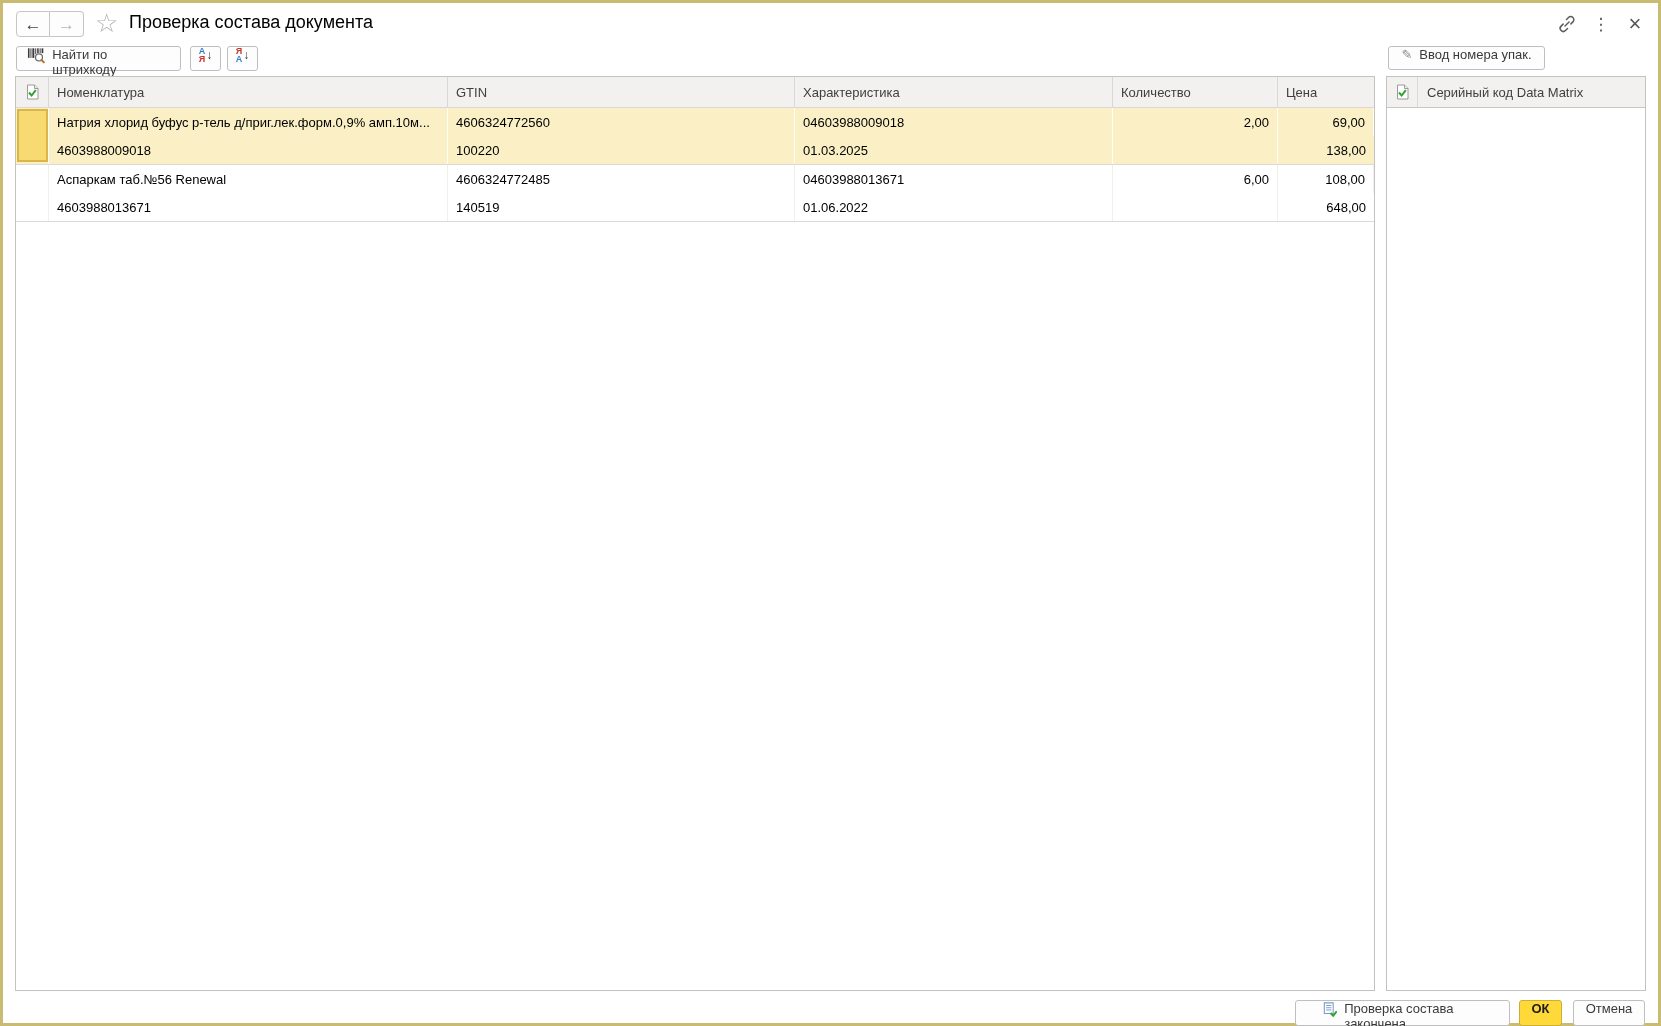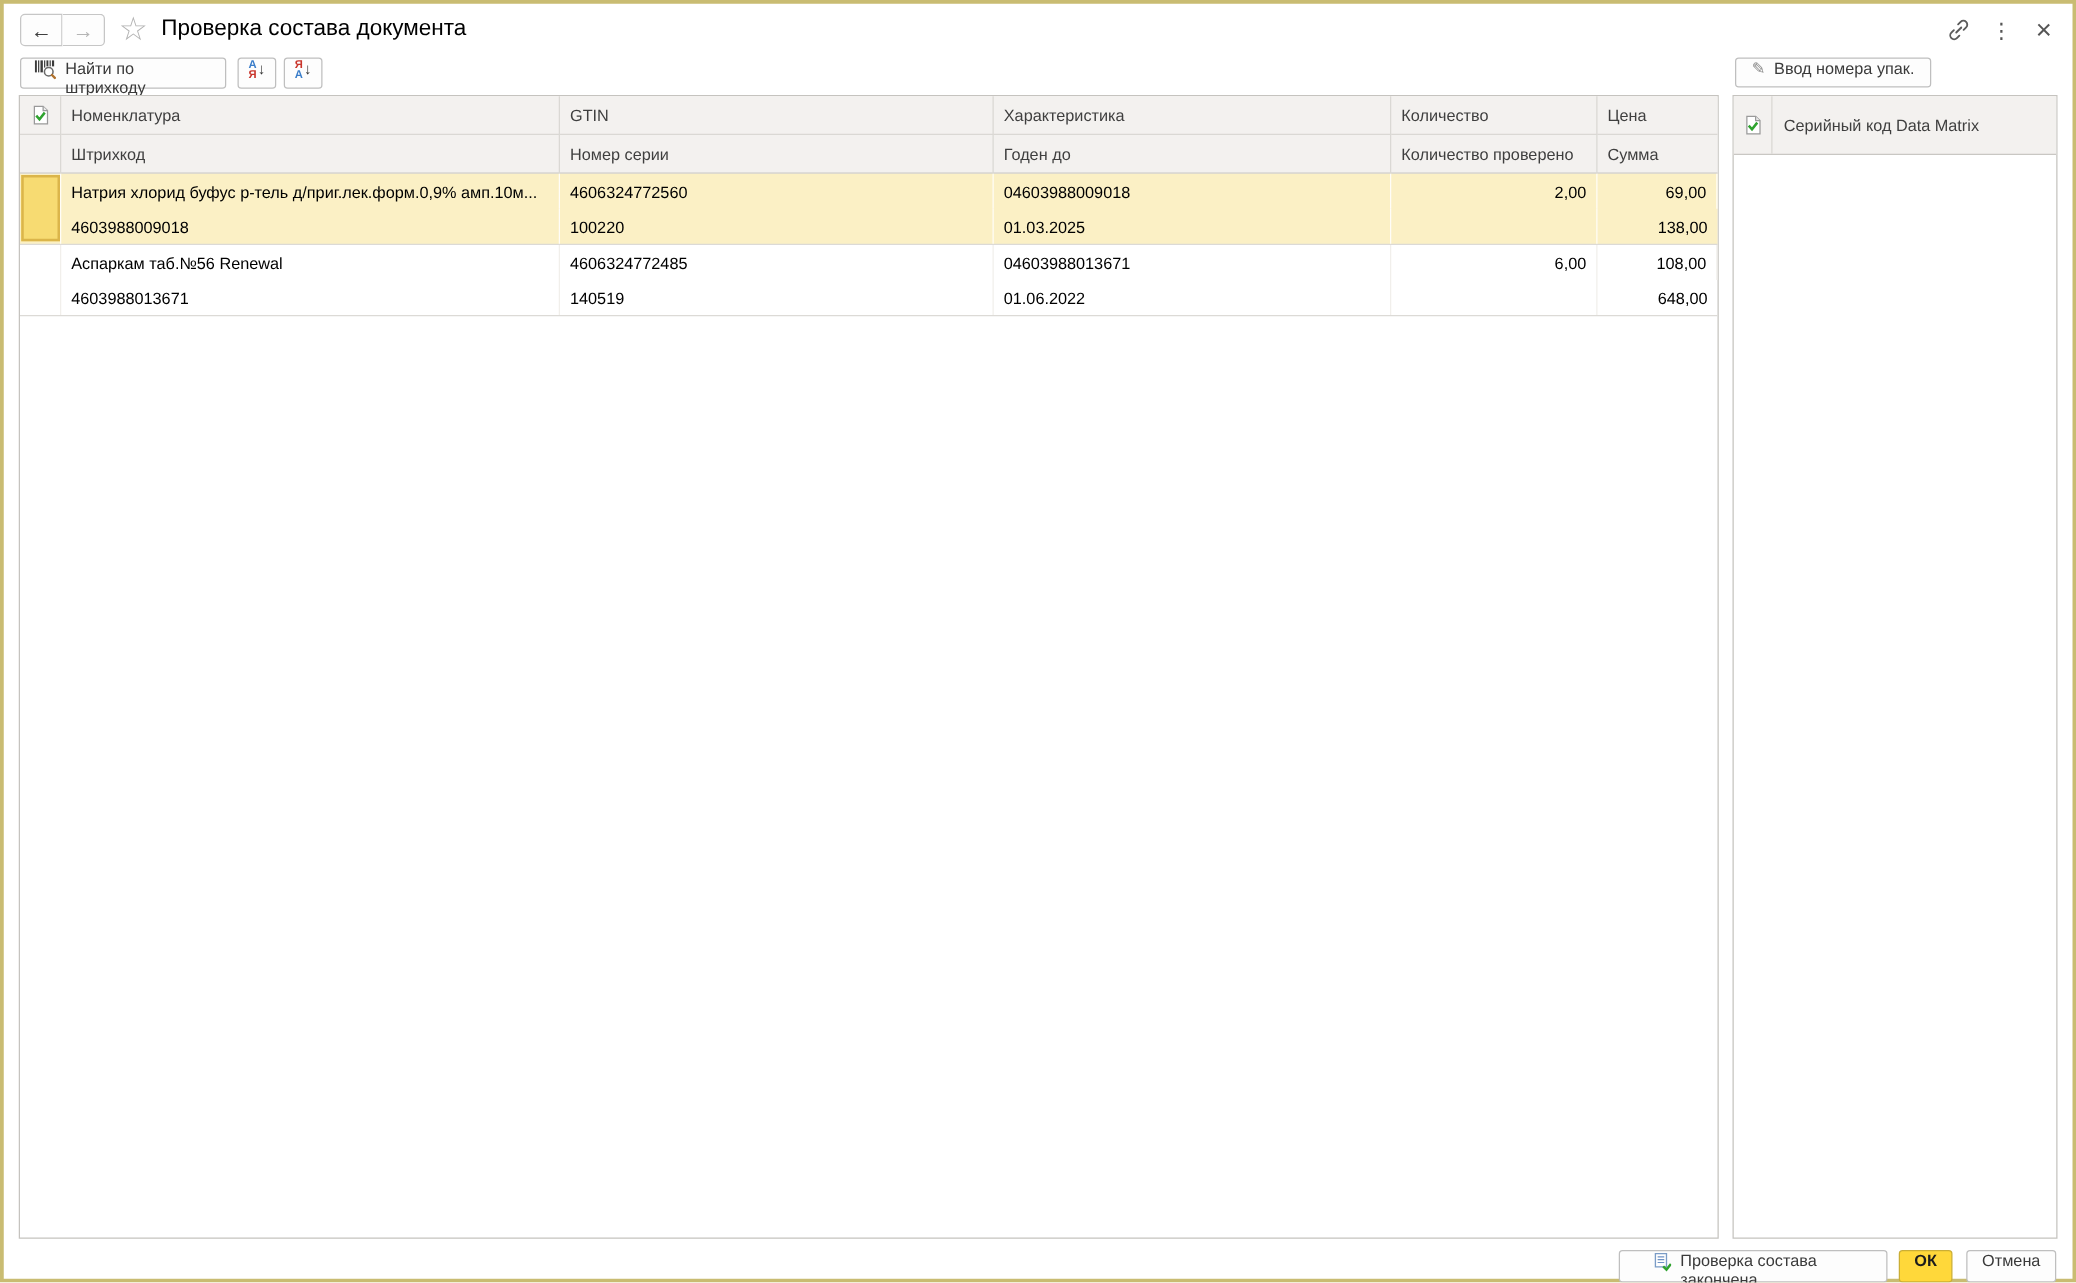--- a/index.html
+++ b/index.html
@@ -87,21 +87,21 @@
     position:absolute; left:1px; top:1px; width:31px; height:53px;
     background:#F7DB72; border:2px solid #DBB54A;
   }
   .group-grid { display:grid; grid-template-columns:33px 399px 347px 318px 165px 1fr; grid-template-rows:28px 28px; }
 
   
   .rpanel {
     position:absolute; left:1383px; top:73px; width:260px; height:915px;
     border:1px solid #C5C3BF; background:#fff;
   }
-  .rpanel-header { height:47px; background:#F3F1EF; border-bottom:1px solid #C9C7C3; display:flex; align-items:center; }
+  .rpanel-header { height:31px; background:#F3F1EF; border-bottom:1px solid #C9C7C3; display:flex; align-items:center; }
   .rpanel-iconcell { width:31px; height:100%; display:flex; align-items:center; justify-content:center; border-right:1px solid #DAD8D4; cursor:pointer; }
   .rpanel-label { font-size:13px; color:#3f3f3f; padding:0 9px; white-space:nowrap; cursor:pointer; }
 
   
   .footer-btn { position:absolute; top:997px; height:26px; }
   .done-btn { left:1292px; width:215px; justify-content:flex-start;padding-left:27px; }
   .ok-btn {
     left:1516px; width:43px; background:#FFD83A; border:1px solid #CBAE35;
     font-weight:bold; color:#1c1c1c;
   }
@@ -193,28 +193,20 @@
           <path d="M9.5 1 v3.5 h3.5" fill="#ECECEC" stroke="#9A9A9A" stroke-width="1"></path>
           <path d="M4 8.5 l2.6 3 l4.2 -5.4" stroke="#2FA32F" stroke-width="2" fill="none"></path>
         </svg>
       </div>
       <div class="hcell">Номенклатура</div>
       <div class="hcell">GTIN</div>
       <div class="hcell">Характеристика</div>
       <div class="hcell">Количество</div>
       <div class="hcell">Цена</div>
     </div>
-    <div class="hrow r2">
-      <div class="hcell icon"></div>
-      <div class="hcell">Штрихкод</div>
-      <div class="hcell">Номер серии</div>
-      <div class="hcell">Годен до</div>
-      <div class="hcell">Количество проверено</div>
-      <div class="hcell">Сумма</div>
-    </div>
 
     <div class="group sel group-grid">
       <div class="dcell chk-span">
         <div class="active-cell"></div>
       </div>
       <div class="dcell drow-cell l1c" style="grid-row:1">Натрия хлорид буфус р-тель д/приг.лек.форм.0,9% амп.10м...</div>
       <div class="dcell" style="grid-row:1">4606324772560</div>
       <div class="dcell" style="grid-row:1">04603988009018</div>
       <div class="dcell num" style="grid-row:1">2,00</div>
       <div class="dcell num" style="grid-row:1">69,00</div>

